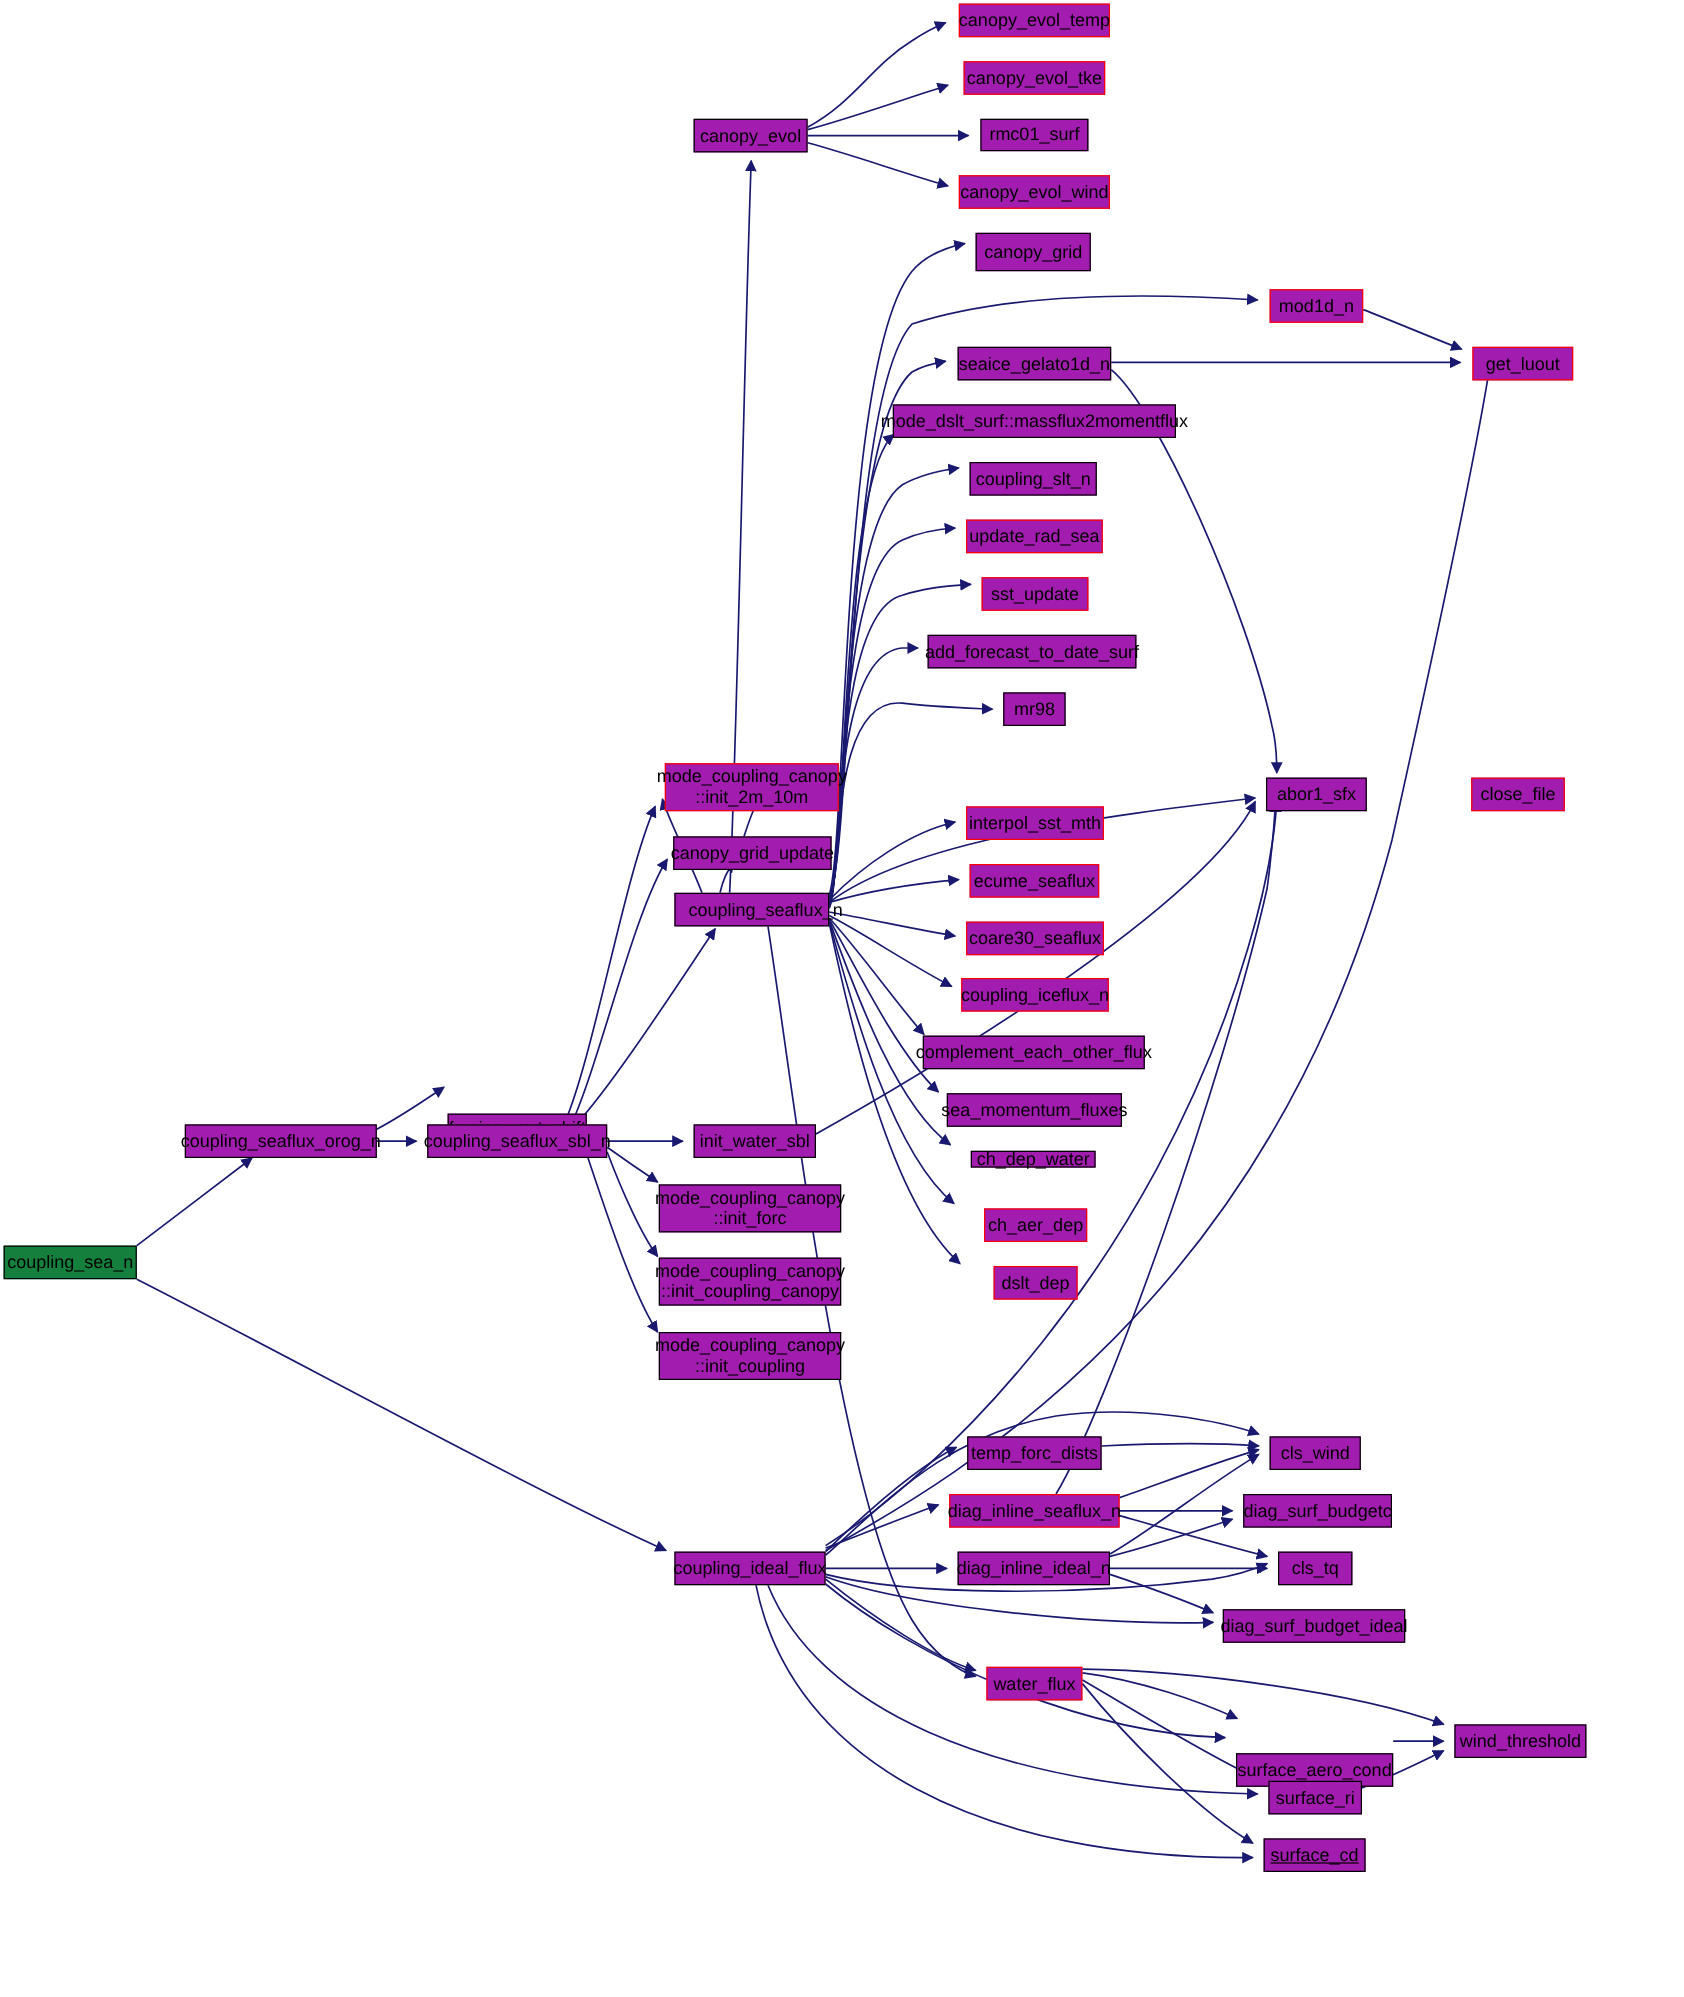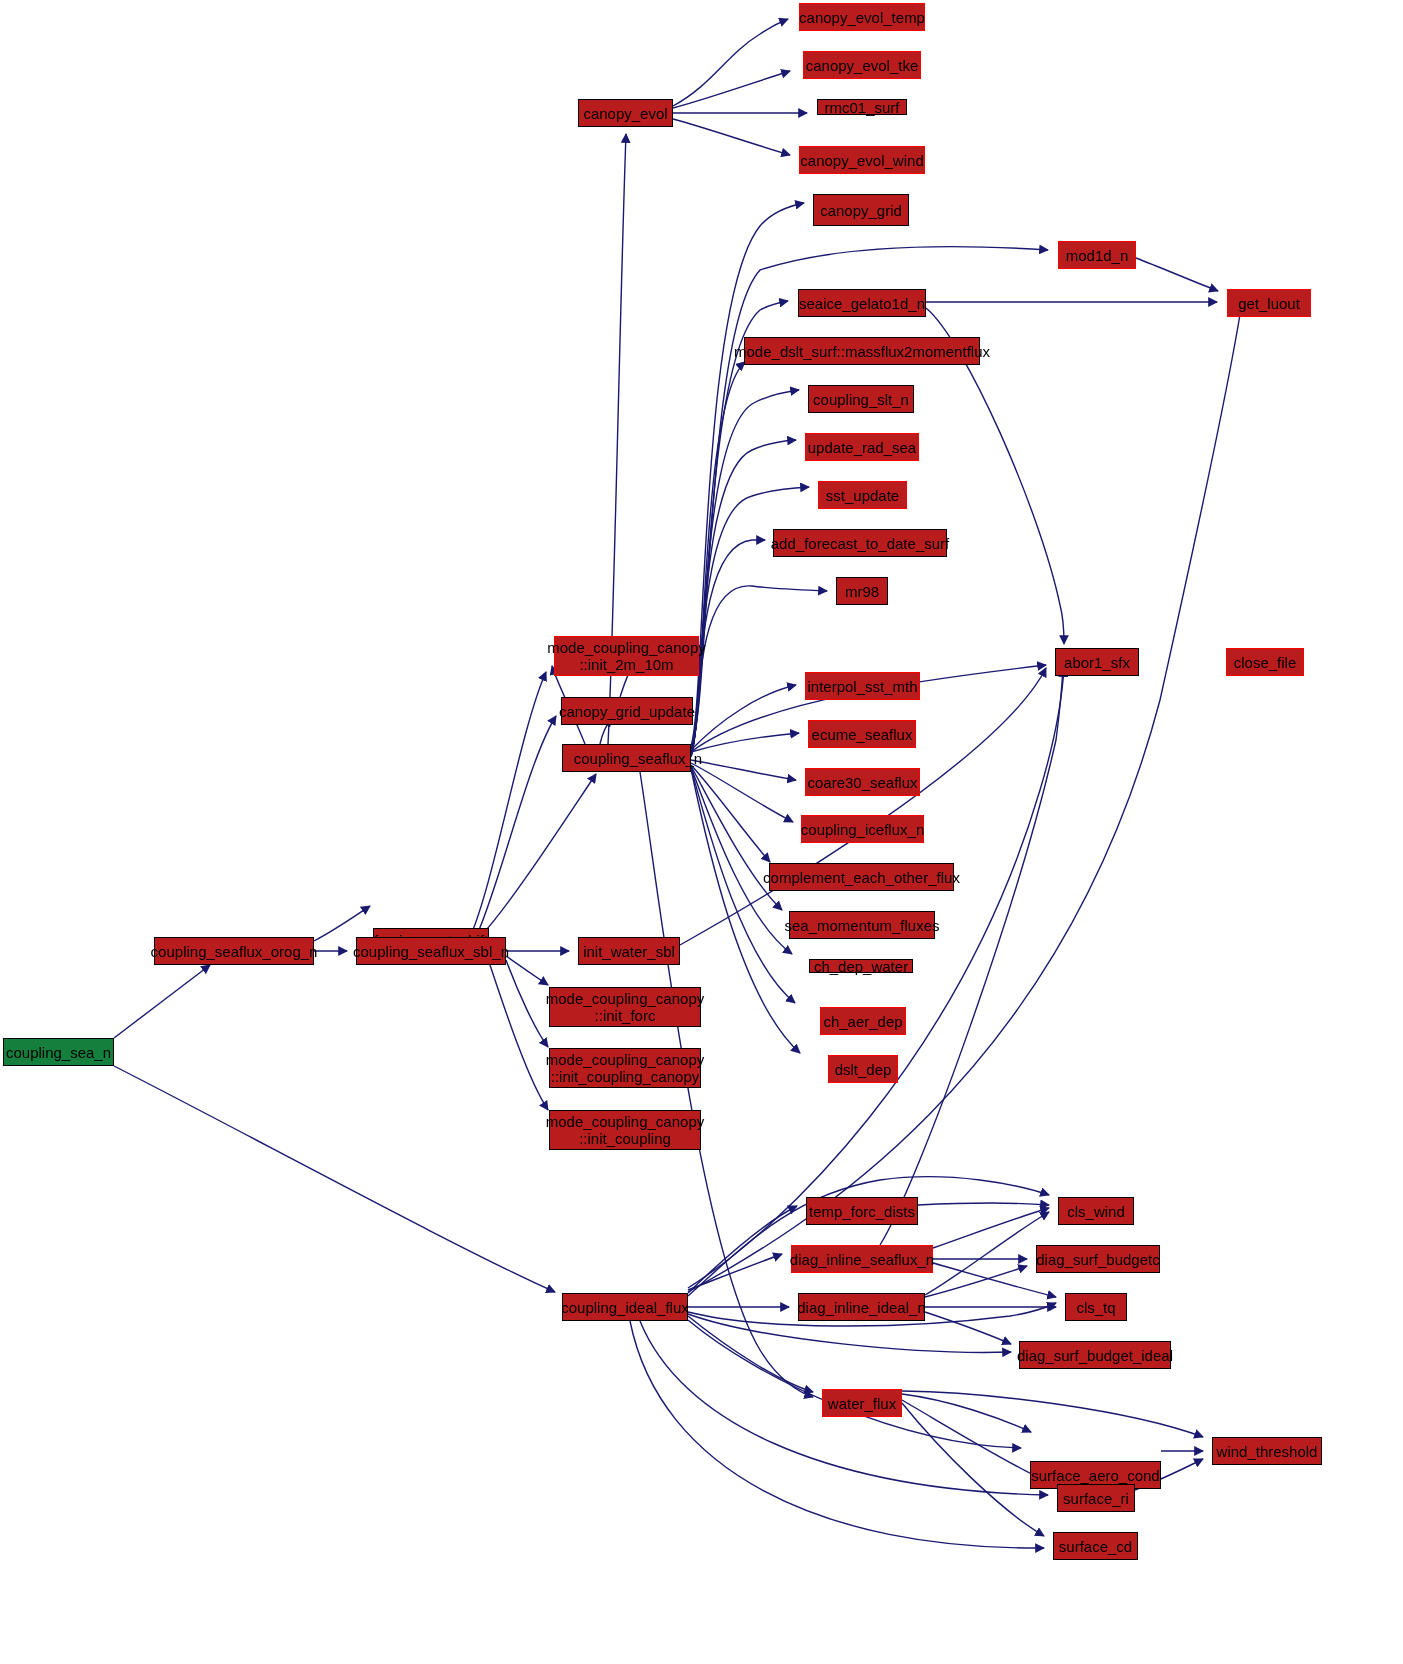--- a/index.html
+++ b/index.html
@@ -1,20 +1,20 @@
 <!DOCTYPE html>
 <html><head>
 <meta charset="utf-8">
 <style>
   html,body{margin:0;padding:0;background:#ffffff;}
   body{width:1403px;height:1664px;font-family:"Liberation Sans",sans-serif;overflow:hidden;}
   #graph{position:relative;width:1403px;height:1664px;}
   #edges{position:absolute;left:0;top:0;width:1403px;height:1664px;}
   .node{position:absolute;box-sizing:border-box;display:flex;align-items:center;justify-content:center;
-        text-align:center;background:#b91c1c;border:1px solid #000000;color:#000000;
+        text-align:center;background:#a21caf;border:1px solid #000000;color:#000000;
         font-size:15px;line-height:17px;white-space:pre;z-index:5;}
   .node.red{border-color:#ff0000;}
   .node.cur{background:#15803d;border-color:#000000;justify-content:center;}
   .node .lbl{padding:0 4px;}
 </style>
 </head>
 <body>
 
 <div id="graph">
   <svg id="edges" xmlns="http://www.w3.org/2000/svg">
@@ -92,21 +92,21 @@
         <path d="M630,1321 C660,1470 820,1550 1044,1548" fill="none" stroke="#191970" stroke-width="1.4" marker-end="url(#arrow)"></path>
         <path d="M608,744 C614,630 620,300 626,134" fill="none" stroke="#191970" stroke-width="1.4" marker-end="url(#arrow)"></path>
         <path d="M688,1288 C780,1230 960,1060 1040,790 C1055,740 1062,700 1064,668" fill="none" stroke="#191970" stroke-width="1.4" marker-end="url(#arrow)"></path>
         <path d="M880,1245 C920,1180 1020,900 1056,740 C1060,710 1062,685 1063,668" fill="none" stroke="#191970" stroke-width="1.4" marker-end="url(#arrow)"></path>
         <path d="M688,1292 C800,1230 1060,1080 1160,700 C1200,520 1230,380 1242,302" fill="none" stroke="#191970" stroke-width="1.4" marker-end="url(#arrow)"></path>
       </g>
   </svg>
   <div id="node-layer">
       <div class="node red" style="left: 799px; top: 3px; width: 126px; height: 28px;"><span class="lbl">canopy_evol_temp</span></div>
       <div class="node red" style="left: 803px; top: 51px; width: 118px; height: 28px;"><span class="lbl">canopy_evol_tke</span></div>
-      <div class="node" style="left: 817px; top: 99px; width: 90px; height: 16px;"><span class="lbl">rmc01_surf</span></div>
+      <div class="node" style="left: 817px; top: 99px; width: 90px; height: 27px;"><span class="lbl">rmc01_surf</span></div>
       <div class="node red" style="left: 799px; top: 146px; width: 126px; height: 28px;"><span class="lbl">canopy_evol_wind</span></div>
       <div class="node" style="left: 578px; top: 99px; width: 95px; height: 28px;"><span class="lbl">canopy_evol</span></div>
       <div class="node" style="left: 813px; top: 194px; width: 96px; height: 32px;"><span class="lbl">canopy_grid</span></div>
       <div class="node red" style="left: 1058px; top: 241px; width: 78px; height: 28px;"><span class="lbl">mod1d_n</span></div>
       <div class="node red" style="left: 1227px; top: 289px; width: 84px; height: 28px;"><span class="lbl">get_luout</span></div>
       <div class="node" style="left: 798px; top: 289px; width: 128px; height: 28px;"><span class="lbl">seaice_gelato1d_n</span></div>
       <div class="node" style="left: 744px; top: 337px; width: 236px; height: 28px;"><span class="lbl">mode_dslt_surf::massflux2momentflux</span></div>
       <div class="node" style="left: 808px; top: 385px; width: 106px; height: 28px;"><span class="lbl">coupling_slt_n</span></div>
       <div class="node red" style="left: 805px; top: 433px; width: 114px; height: 28px;"><span class="lbl">update_rad_sea</span></div>
       <div class="node red" style="left: 818px; top: 481px; width: 89px; height: 28px;"><span class="lbl">sst_update</span></div>
@@ -143,15 +143,15 @@
       <div class="node red" style="left: 791px; top: 1245px; width: 142px; height: 28px;"><span class="lbl">diag_inline_seaflux_n</span></div>
       <div class="node" style="left: 1036px; top: 1245px; width: 124px; height: 28px;"><span class="lbl">diag_surf_budgetc</span></div>
       <div class="node" style="left: 562px; top: 1293px; width: 126px; height: 28px;"><span class="lbl">coupling_ideal_flux</span></div>
       <div class="node" style="left: 798px; top: 1293px; width: 127px; height: 28px;"><span class="lbl">diag_inline_ideal_n</span></div>
       <div class="node" style="left: 1065px; top: 1293px; width: 62px; height: 28px;"><span class="lbl">cls_tq</span></div>
       <div class="node" style="left: 1019px; top: 1341px; width: 152px; height: 28px;"><span class="lbl">diag_surf_budget_ideal</span></div>
       <div class="node red" style="left: 822px; top: 1389px; width: 80px; height: 28px;"><span class="lbl">water_flux</span></div>
       <div class="node" style="left: 1212px; top: 1437px; width: 110px; height: 28px;"><span class="lbl">wind_threshold</span></div>
       <div class="node" style="left: 1030px; top: 1437px; width: 131px; height: 28px; margin-top: 24px;"><span class="lbl">surface_aero_cond</span></div>
       <div class="node" style="left: 1057px; top: 1484px; width: 78px; height: 28px; text-align: center;"><span class="lbl">surface_ri</span></div>
-      <div class="node" style="left: 1053px; top: 1532px; width: 85px; height: 28px;"><span class="lbl">surface_cd</span></div>
+      <div class="node" style="left: 1053px; top: 1532px; width: 85px; height: 28px; text-decoration: underline;"><span class="lbl">surface_cd</span></div>
     </div>
 </div>
 
 </body></html>

